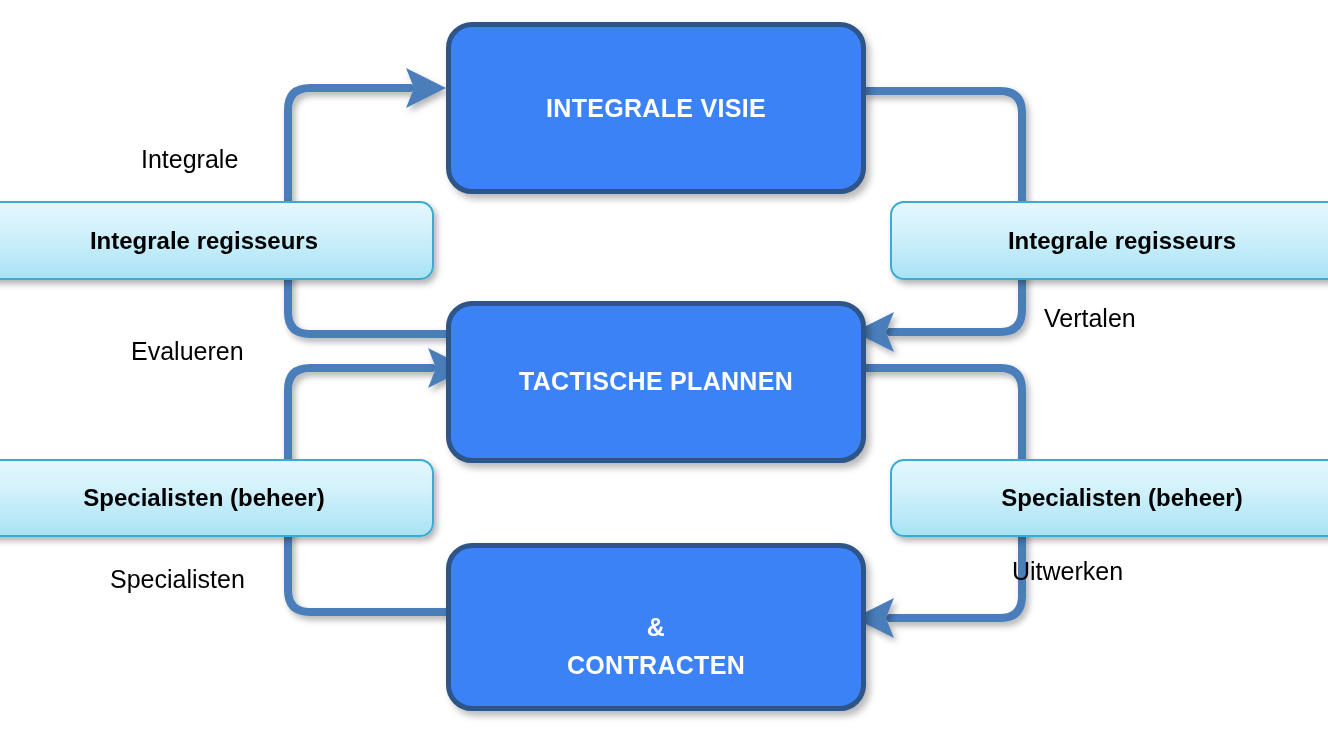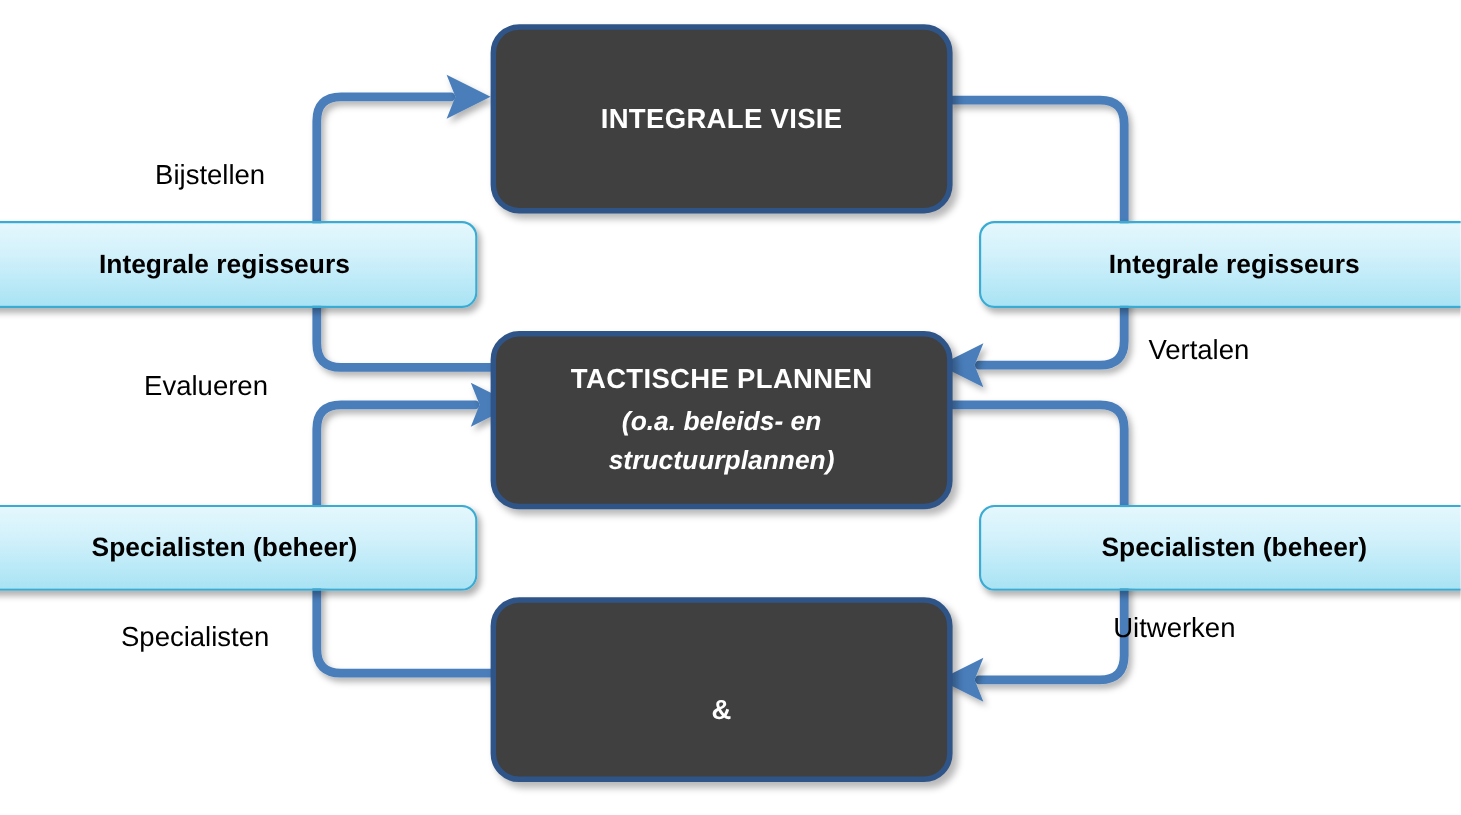--- a/index.html
+++ b/index.html
@@ -28,21 +28,21 @@
     width: 1328px;
     height: 741px;
     z-index: 1;
   }
 
   
   .core-box {
     position: absolute;
     z-index: 3;
     box-sizing: border-box;
-    background: #404040;
+    background: #3b82f6;
     border: 5px solid #2f5488;
     border-radius: 26px;
     display: flex;
     flex-direction: column;
     align-items: center;
     justify-content: center;
     color: #ffffff;
     text-align: center;
     box-shadow: 4px 5px 7px rgba(0,0,0,0.28);
   }
@@ -136,45 +136,42 @@
   </svg>
 
   <div id="box-visie" class="core-box">
     <div class="core-title">
       <span>INTEGRALE VISIE</span><br>
     </div>
   </div>
 
   <div id="box-tactisch" class="core-box">
     <div class="core-title">TACTISCHE PLANNEN</div>
-    <div class="core-sub">
-      <span>(o.a. beleids- en</span><br>
-      <span>structuurplannen)</span>
-    </div>
   </div>
 
   <div id="box-uitvoering" class="core-box">
     <div class="core-title">
       <br>
       <span>&amp;</span><br>
+      <span>CONTRACTEN</span>
     </div>
   </div>
 
   <div id="role-left-top" class="role-box">
     <span>Integrale regisseurs</span>
   </div>
   <div id="role-right-top" class="role-box">
     <span>Integrale regisseurs</span>
   </div>
   <div id="role-left-bottom" class="role-box">
     <span>Specialisten (beheer)</span>
   </div>
   <div id="role-right-bottom" class="role-box">
     <span>Specialisten (beheer)</span>
   </div>
 
-  <div id="label-bijstellen" class="flow-label">Bijstellen</div>
+  <div id="label-bijstellen" class="flow-label">Integrale</div>
   <div id="label-evalueren" class="flow-label">Evalueren</div>
   <div id="label-controleren" class="flow-label">Specialisten</div>
   <div id="label-vertalen" class="flow-label">Vertalen</div>
   <div id="label-uitwerken" class="flow-label">Uitwerken</div>
 
 </div>
 
 </body></html>

